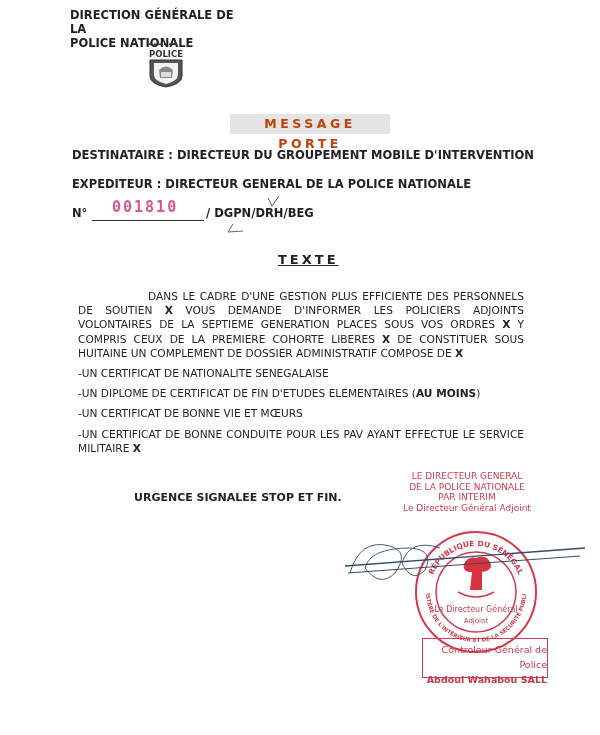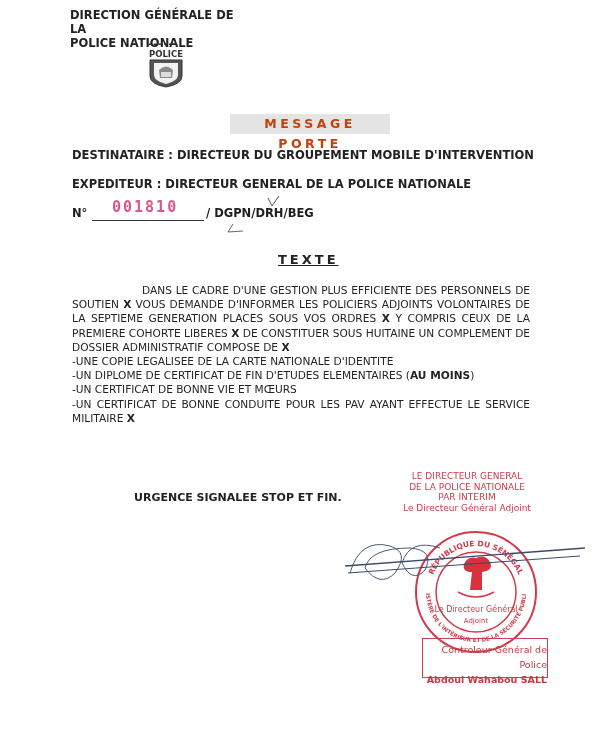--- a/index.html
+++ b/index.html
@@ -22,21 +22,21 @@
     .u { }
     .num-label { left: 72px; top: 206px; font-weight: bold; font-size: 11.5px; }
     .num-line { left: 92px; top: 220px; width: 112px; border-bottom: 1px solid #333; }
     .num-stamp { left: 112px; top: 198px; font-family: "DejaVu Sans Mono", monospace; color: #d9578a; font-size: 15px; font-weight: bold; letter-spacing: 2px; }
     .num-ref { left: 206px; top: 206px; font-weight: bold; font-size: 11.5px; }
     .texte-h { left: 278px; top: 252px; font-weight: bold; font-size: 13px; letter-spacing: 3px; text-decoration: underline; color:#222; }
     .body-text {
       left: 72px; top: 283px; width: 458px; font-size: 10.6px; line-height: 14.2px; color: #232323;
       text-align: justify;
     }
-    .body-text p { margin: 0; }
+    .body-text p { margin: 6px; }
     .indent { text-indent: 70px; }
     .b { font-weight: bold; }
     .urg { left: 134px; top: 491px; font-weight: bold; font-size: 11px; color:#222; }
     .sig-title {
       left: 392px; top: 471px; width: 150px; text-align: center; color: #d23a4a;
       font-size: 9px; line-height: 10.5px;
     }
     .stamp { left: 412px; top: 528px; width: 128px; height: 128px; }
     .name-box {
       left: 422px; top: 638px; width: 126px; height: 40px; border: 1px solid #c84050; color: #c83848;
@@ -82,21 +82,21 @@
     <path d="M2 3 L6 11 L13 1" stroke="#555" stroke-width="1" fill="none"></path>
   </svg>
 <svg class="abs tick2" width="22" height="12">
     <path d="M8 1 L3 9 L18 8" stroke="#666" stroke-width="1" fill="none"></path>
   </svg>
 
 <div class="abs texte-h">TEXTE</div>
 
 <div class="abs body-text">
   <p class="indent"><span>DANS LE CADRE D'UNE GESTION PLUS EFFICIENTE DES PERSONNELS DE SOUTIEN </span><span class="b">X</span><span> VOUS DEMANDE D'INFORMER LES POLICIERS ADJOINTS VOLONTAIRES DE LA SEPTIEME GENERATION PLACES SOUS VOS ORDRES </span><span class="b">X</span><span> Y COMPRIS CEUX DE LA PREMIERE COHORTE LIBERES </span><span class="b">X</span><span> DE CONSTITUER SOUS HUITAINE UN COMPLEMENT DE DOSSIER ADMINISTRATIF COMPOSE DE </span><span class="b">X</span></p>
-  <p><span>-UNE COPIE LEGALISEE DE LA CARTE NATIONALE D'IDENTITE</span></p>
+  <p><span>-UN CERTIFICAT DE NATIONALITE SENEGALAISE</span></p>
   <p><span>-UN DIPLOME DE CERTIFICAT DE FIN D'ETUDES ELEMENTAIRES (</span><span class="b">AU MOINS</span><span>)</span></p>
   <p><span>-UN CERTIFICAT DE BONNE VIE ET MŒURS</span></p>
   <p><span>-UN CERTIFICAT DE BONNE CONDUITE POUR LES PAV AYANT EFFECTUE LE SERVICE MILITAIRE </span><span class="b">X</span><span></span></p>
 </div>
 
 <div class="abs urg">URGENCE SIGNALEE STOP ET FIN.</div>
 
 <div class="abs sig-title">
   <div>LE DIRECTEUR GENERAL</div>
   <div>DE LA POLICE NATIONALE</div>

